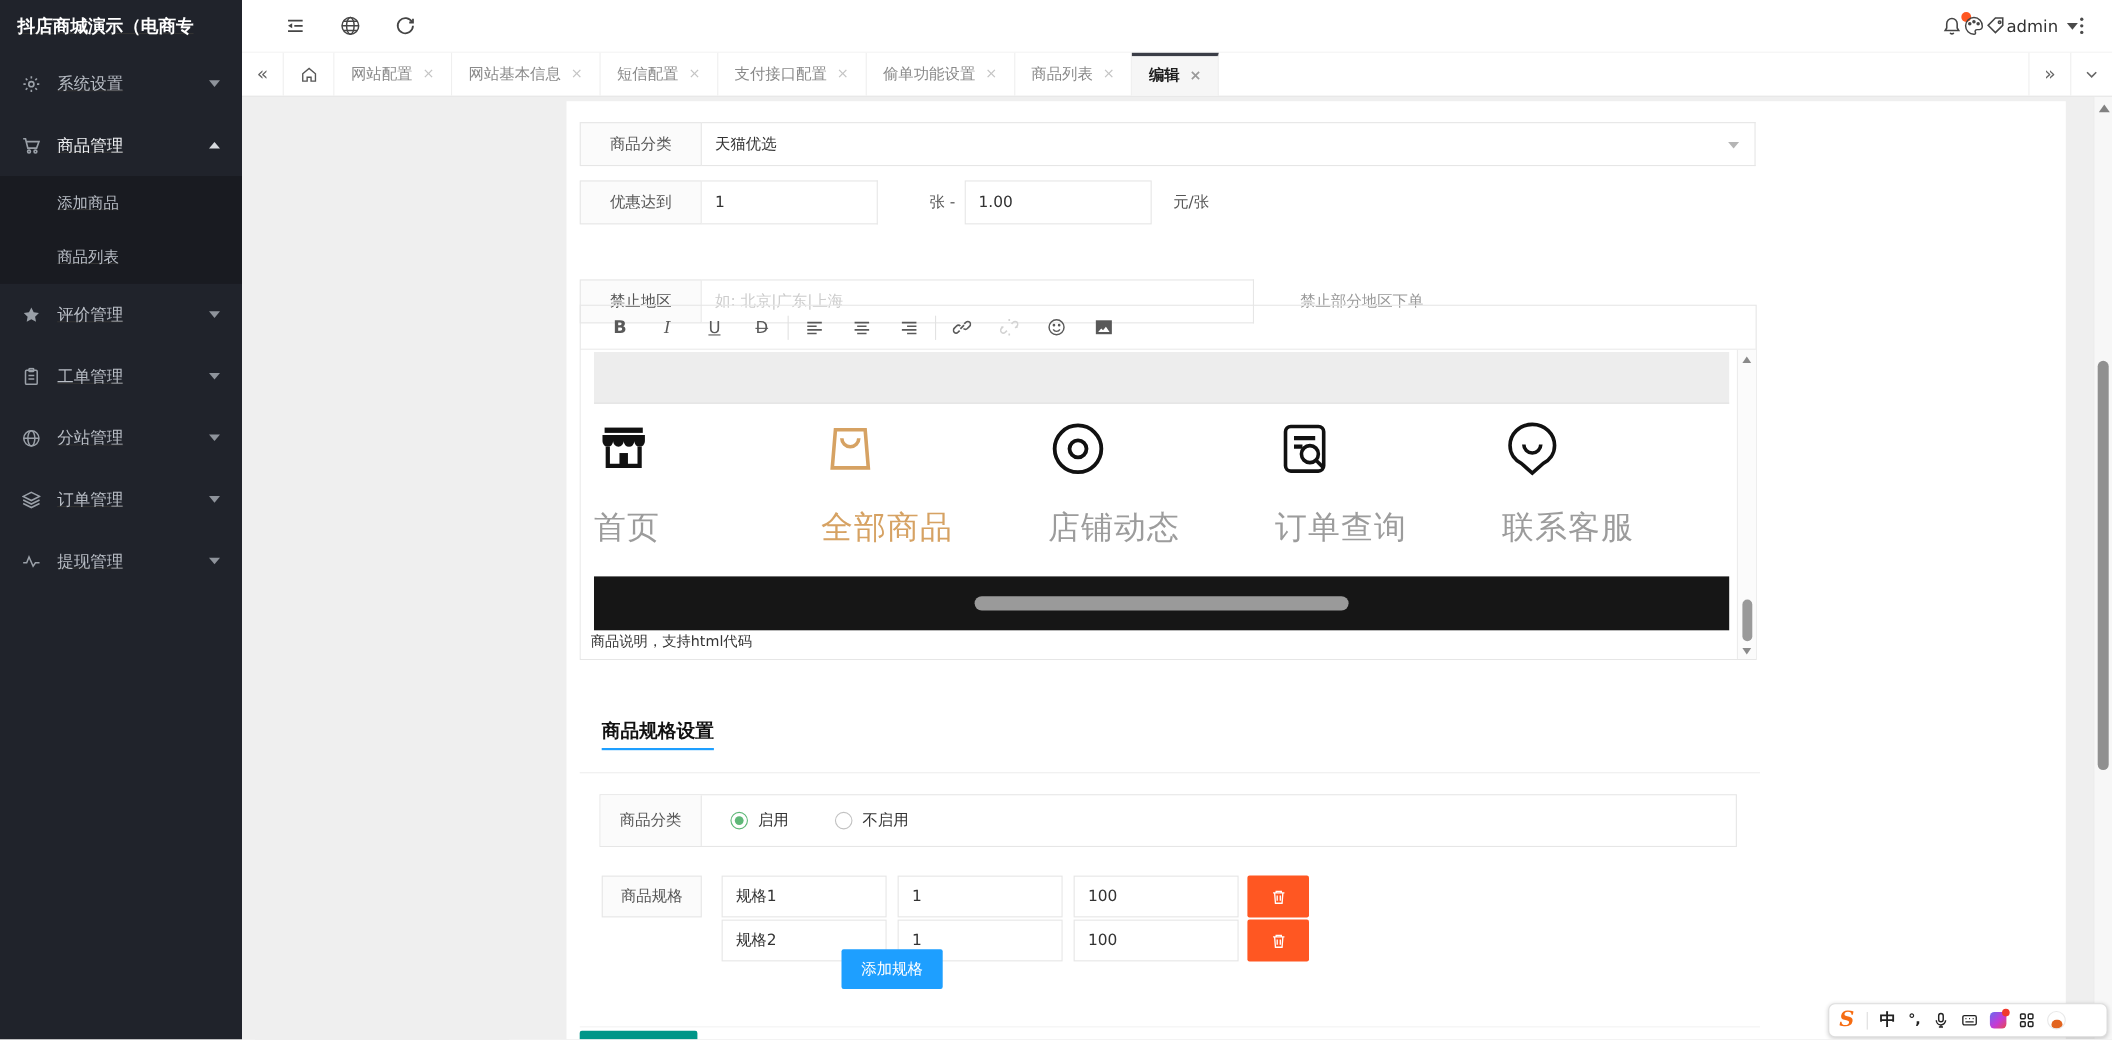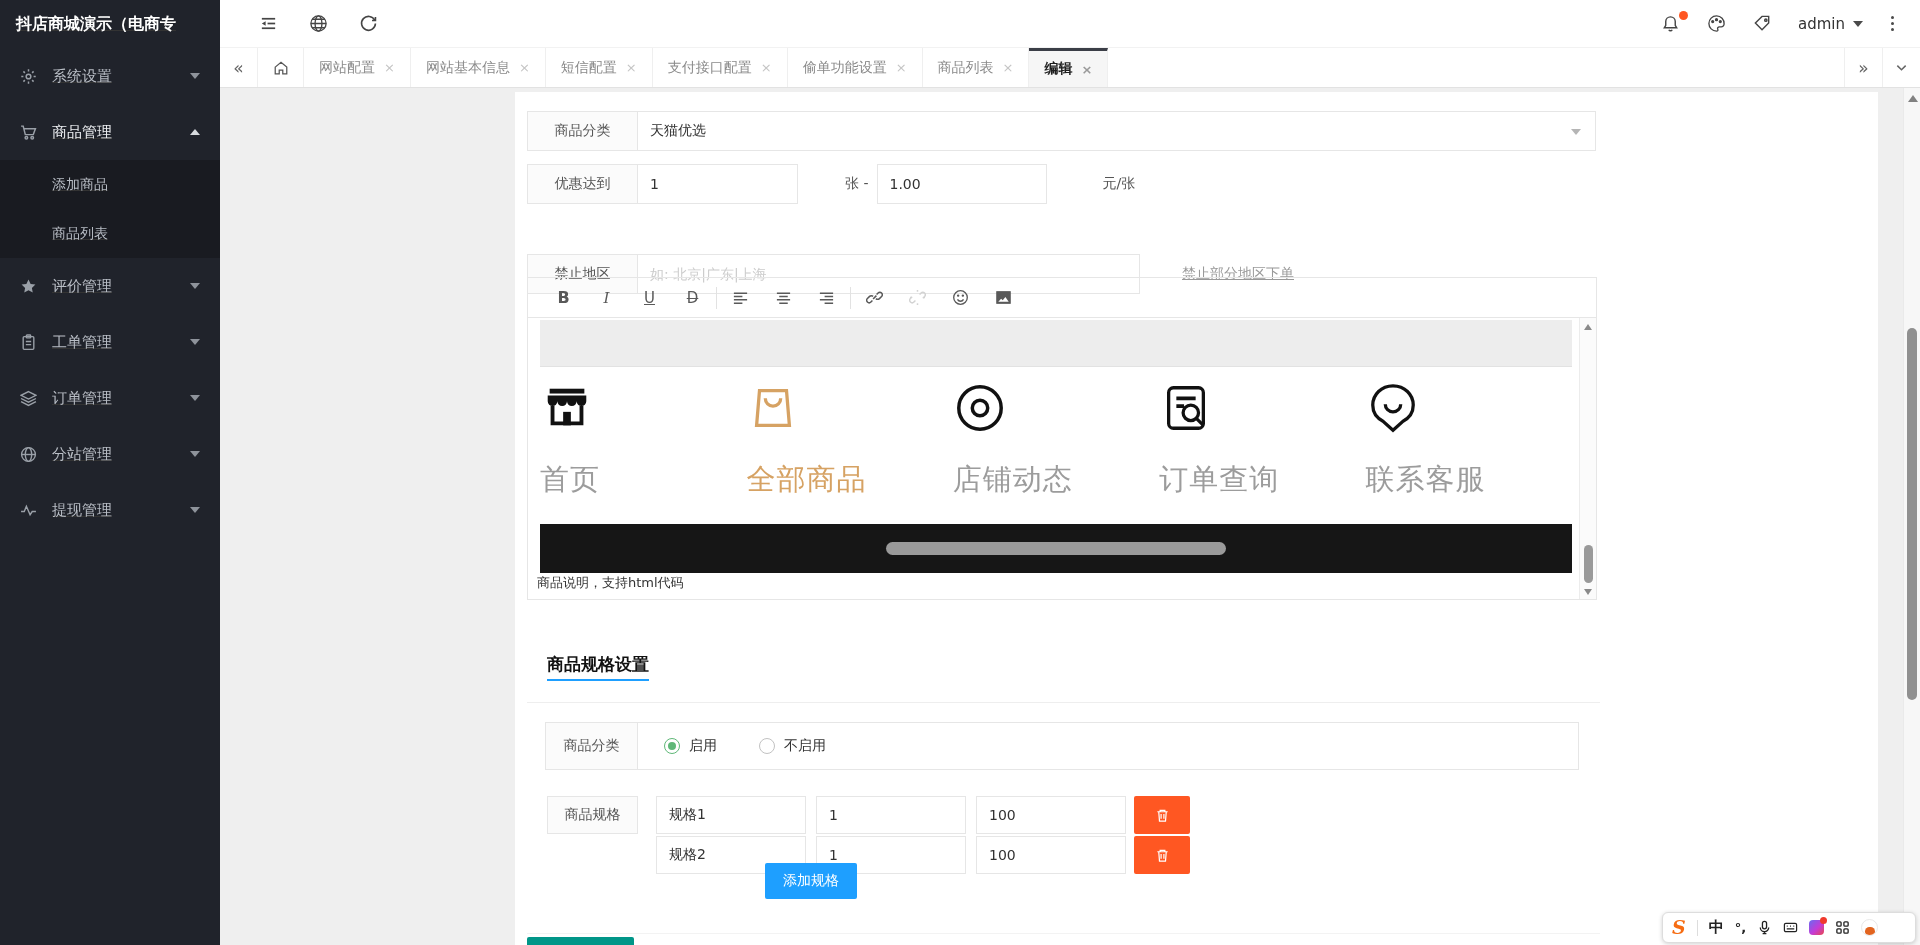--- a/index.html
+++ b/index.html
@@ -21,21 +21,21 @@
   .submenu { background:#191b21; }
   .submenu .sub-item { height:49px; display:flex; align-items:center; padding-left:52px;
     color:#b9bec6; font-size:14px; cursor:pointer; }
 
   
   .main { flex:1; display:flex; flex-direction:column; min-width:0; }
 
   .topbar { height:48px; background:#fff; border-bottom:1px solid #f2f2f2; display:flex;
     align-items:center; justify-content:space-between; padding:0 24px 0 38px; }
   .topbar-left { display:flex; align-items:center; gap:30px; }
-  .topbar-right { display:flex; gap:26px; }
+  .topbar-right { display:flex; }
   .tb-icon { width:20px; height:20px; color:#454545; position:relative; display:flex; align-items:center; justify-content:center; cursor:pointer; }
   .notify-dot { position:absolute; top:-3px; right:-8px; width:9px; height:9px; border-radius:50%; background:#ff5722; }
   .admin-box { display:flex; align-items:center; gap:8px; color:#333; font-size:15px; cursor:pointer; }
   .admin-caret { width:0; height:0; border-left:5px solid transparent; border-right:5px solid transparent; border-top:6px solid #4a4a4a; }
   .kebab { display:flex; flex-direction:column; gap:3px; cursor:pointer; padding:2px; }
   .kebab i { width:3px; height:3px; border-radius:50%; background:#4a4a4a; }
 
   .tabbar { height:40px; background:#fff; border-bottom:1px solid #e2e2e2; display:flex; align-items:stretch; }
   .tab-ctrl { width:38px; display:flex; align-items:center; justify-content:center; color:#666;
     font-size:17px; border-right:1px solid #efefef; cursor:pointer; }
@@ -190,38 +190,38 @@
           <path d="M5.5 7h5M5.5 10h5"></path>
         </svg>
       </span>
       <span class="nlabel">工单管理</span>
       <span class="caret-down"></span>
     </div>
 
     <div class="nav-item">
       <span class="nicon">
         <svg viewBox="0 0 16 16" width="17" height="17" fill="none" stroke="currentColor" stroke-width="1.3">
+          <circle cx="8" cy="8" r="6.5"></circle>
+          <ellipse cx="8" cy="8" rx="3" ry="6.5"></ellipse>
+          <path d="M1.5 8h13"></path>
+        </svg>
+      </span>
+      <span class="nlabel">分站管理</span>
+      <span class="caret-down"></span>
+    </div>
+
+    <div class="nav-item">
+      <span class="nicon">
+        <svg viewBox="0 0 16 16" width="17" height="17" fill="none" stroke="currentColor" stroke-width="1.3">
           <path d="M8 1.5L15 5 8 8.5 1 5z"></path>
           <path d="M1 8l7 3.5L15 8"></path>
           <path d="M1 11l7 3.5L15 11"></path>
         </svg>
       </span>
       <span class="nlabel">订单管理</span>
-      <span class="caret-down"></span>
-    </div>
-
-    <div class="nav-item">
-      <span class="nicon">
-        <svg viewBox="0 0 16 16" width="17" height="17" fill="none" stroke="currentColor" stroke-width="1.3">
-          <circle cx="8" cy="8" r="6.5"></circle>
-          <ellipse cx="8" cy="8" rx="3" ry="6.5"></ellipse>
-          <path d="M1.5 8h13"></path>
-        </svg>
-      </span>
-      <span class="nlabel">分站管理</span>
       <span class="caret-down"></span>
     </div>
 
     <div class="nav-item">
       <span class="nicon">
         <svg viewBox="0 0 16 16" width="17" height="17" fill="none" stroke="currentColor" stroke-width="1.3">
           <path d="M1 9h3l2-5 3.5 8 2-3H15"></path>
         </svg>
       </span>
       <span class="nlabel">提现管理</span>
@@ -343,27 +343,27 @@
             <span>天猫优选</span>
             <span class="sel-caret"></span>
           </div>
         </div>
 
         <div class="f-row" style="top:72px; left:12px;">
           <div class="f-label">优惠达到</div>
           <input class="f-input joined" style="width: 160px;" value="1">
           <span class="unit" style="margin-left:47px;">张 -</span>
           <input class="f-input" style="width: 170px; margin-left: 8px;" value="1.00">
-          <span class="unit" style="margin-left:56px;">元/张</span>
+          <span class="unit" style="margin-left:20px;">元/张</span>
         </div>
 
         <div class="f-row" style="top:130px; left:12px;margin-top:32px;">
           <div class="f-label">禁止地区</div>
           <input class="f-input joined" style="width: 502px;" placeholder="如: 北京|广东|上海">
-          <span class="tip" style="margin-left:42px;text-decoration:underline;">禁止部分地区下单</span>
+          <span class="tip" style="margin-left:42px;">禁止部分地区下单</span>
         </div>
 
         <div class="editor">
           <div class="ed-toolbar">
             <span class="tb-btn bold">B</span>
             <span class="tb-btn italic">I</span>
             <span class="tb-btn underl">U</span>
             <span class="tb-btn strike">D</span>
             <span class="tb-sep"></span>
             <span class="tb-btn">

